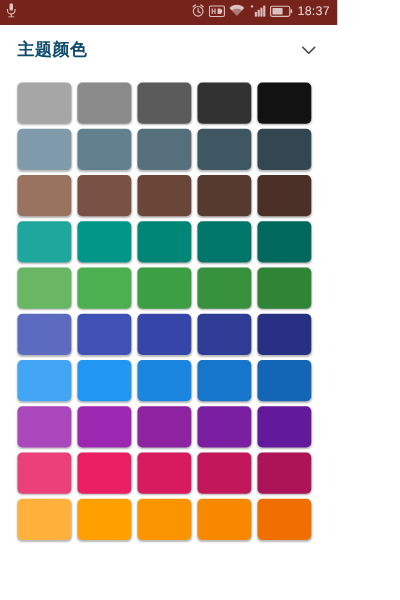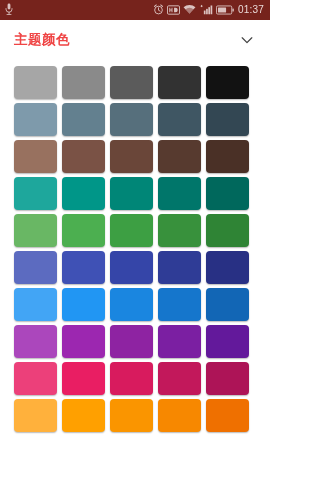--- a/index.html
+++ b/index.html
@@ -53,21 +53,21 @@
     height: 40px;
     background: #ffffff;
     display: flex;
     align-items: center;
     padding: 0 14px;
     box-sizing: border-box;
   }
   .header-title {
     font-size: 13.5px;
     font-weight: bold;
-    color: #ef4444;
+    color: #0c4a6e;
     letter-spacing: .5px;
   }
   .header-chevron {
     margin-left: auto;
     width: 18px;
     height: 18px;
     display: flex;
     align-items: center;
     justify-content: center;
   }
@@ -137,21 +137,21 @@
         <rect x="12.4" y="1.2" width="1.8" height="9.4" fill="#e9d9d7"></rect>
       </svg>
     </span>
     <span class="sb-icon">
       <svg width="18" height="10" viewBox="0 0 20 10">
         <rect x="0.5" y="0.5" width="17" height="9" rx="1.4" fill="none" stroke="#e9d9d7" stroke-width="1"></rect>
         <rect x="18.2" y="3.2" width="1.6" height="3.6" rx="0.6" fill="#e9d9d7"></rect>
         <rect x="2.2" y="2.2" width="9" height="5.6" rx="0.6" fill="#e9d9d7"></rect>
       </svg>
     </span>
-    <span class="sb-time">01:37</span>
+    <span class="sb-time">18:37</span>
   </div>
 </div>
 
 <div class="header">
   <span class="header-title">主题颜色</span>
   <span class="header-chevron">
     <svg width="16" height="16" viewBox="0 0 16 16">
       <path d="M3.2 5.8 L8 10.6 L12.8 5.8" stroke="#444444" stroke-width="1.25" fill="none" stroke-linecap="round" stroke-linejoin="round"></path>
     </svg>
   </span>

